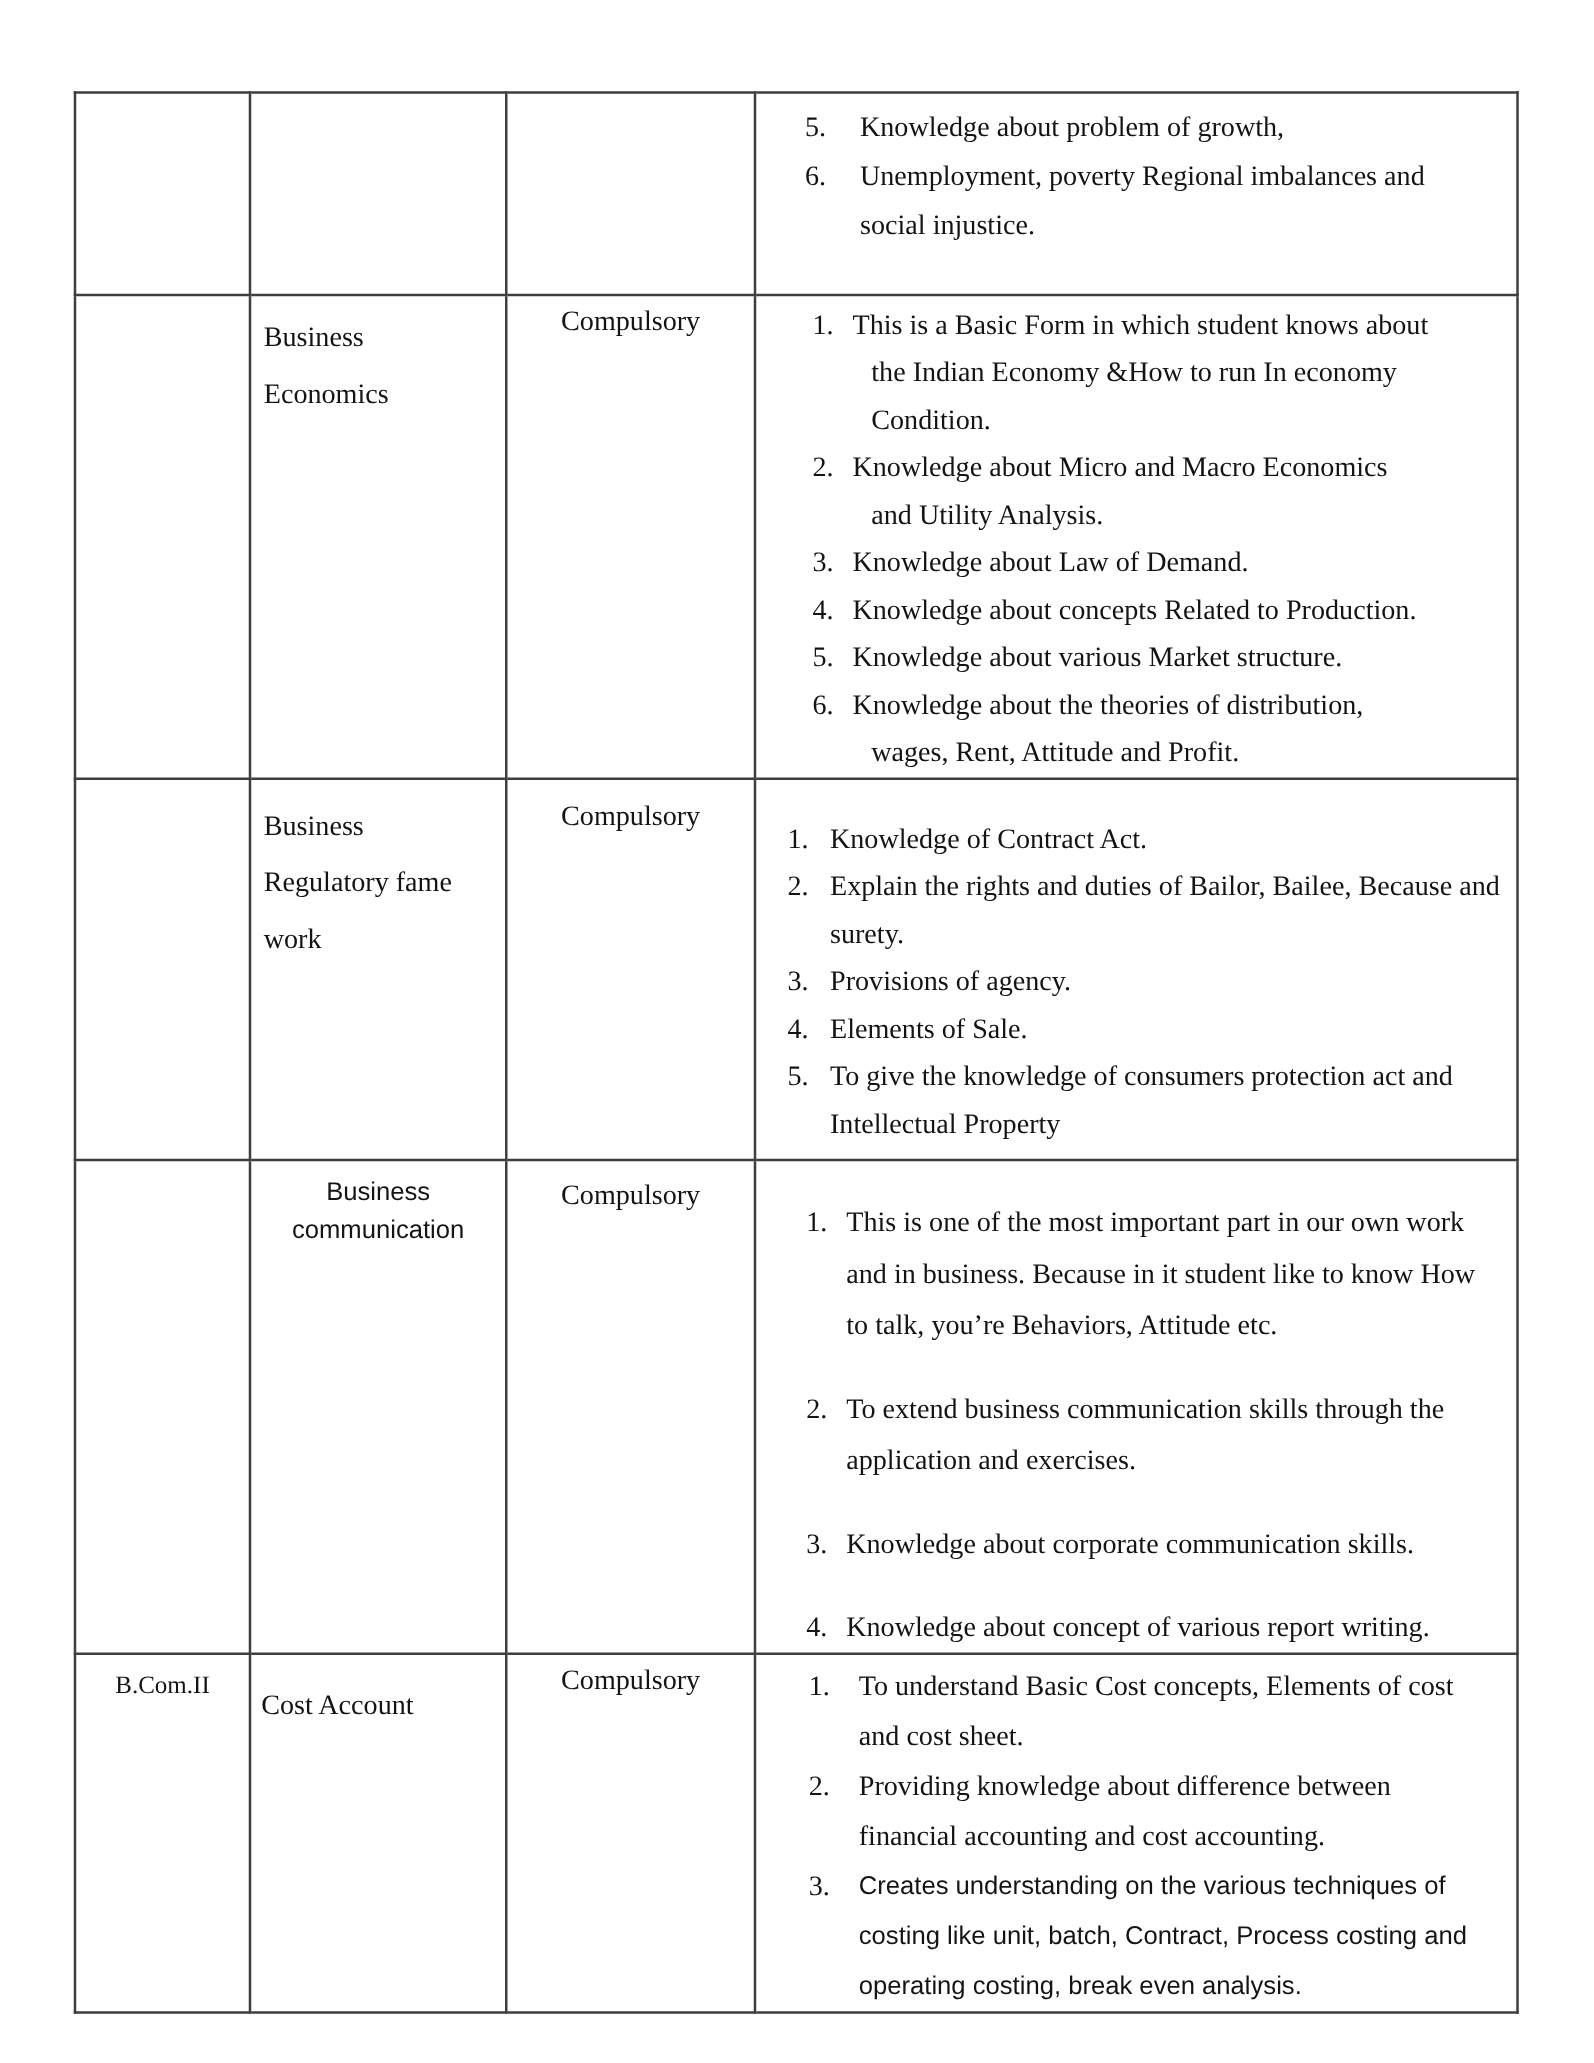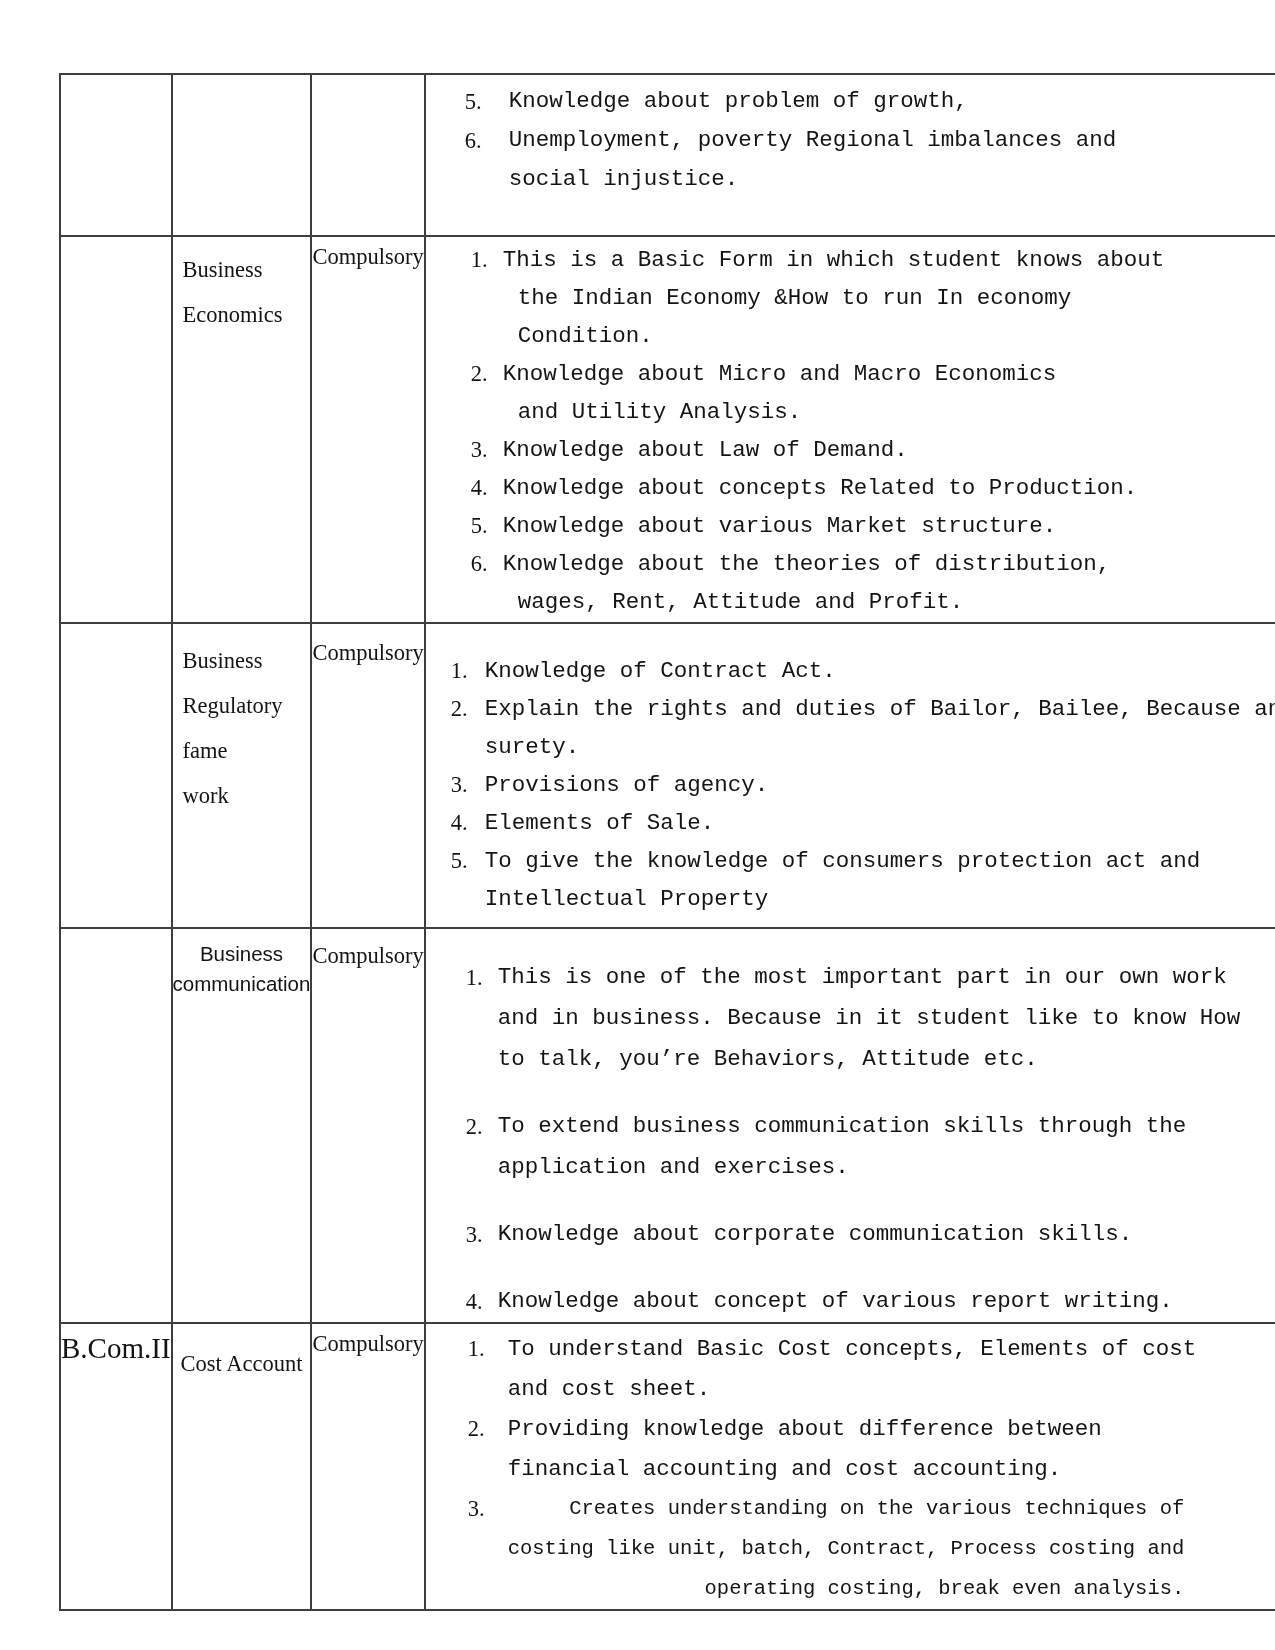--- a/index.html
+++ b/index.html
@@ -15,29 +15,29 @@
   table.grid{
     position:absolute;left:59px;top:73px;
     border-collapse:collapse;table-layout:fixed;
   }
   table.grid td{
     border:2px solid #3e3e3e;
     vertical-align:top;
     padding:0;
   }
   .serif-text{font-size:22.5px;}
-  .sans-text{font-family:"Liberation Sans",sans-serif;font-size:20.5px;text-align:right;}
-  .class-label{text-align:right;font-size:29px;}
+  .sans-text{font-family:"Liberation Sans",sans-serif;font-size:20.5px;}
+  .class-label{text-align:center;font-size:20px;}
   .subject-text{white-space:pre-line;font-size:22.5px;}
   .subject-text.sans-text{font-size:20.5px;}
   .type-label{text-align:center;font-size:22.5px;}
   .outcome-list{overflow:visible;}
   .outcome-item{display:flex;align-items:flex-start;}
   .outcome-num{flex:0 0 auto;}
-  .outcome-text{white-space:pre;font-family:Liberation Mono, monospace;}
+  .outcome-text{white-space:pre;}
   .outcome-item.hang .outcome-text{padding-left:15px;text-indent:-15px;}
   .outcome-text.sans-text{font-size:20.5px;}
 </style>
 </head>
 <body>
 
 <div class="page">
   <table class="grid">
     <colgroup>
       <col style="width:140px">

